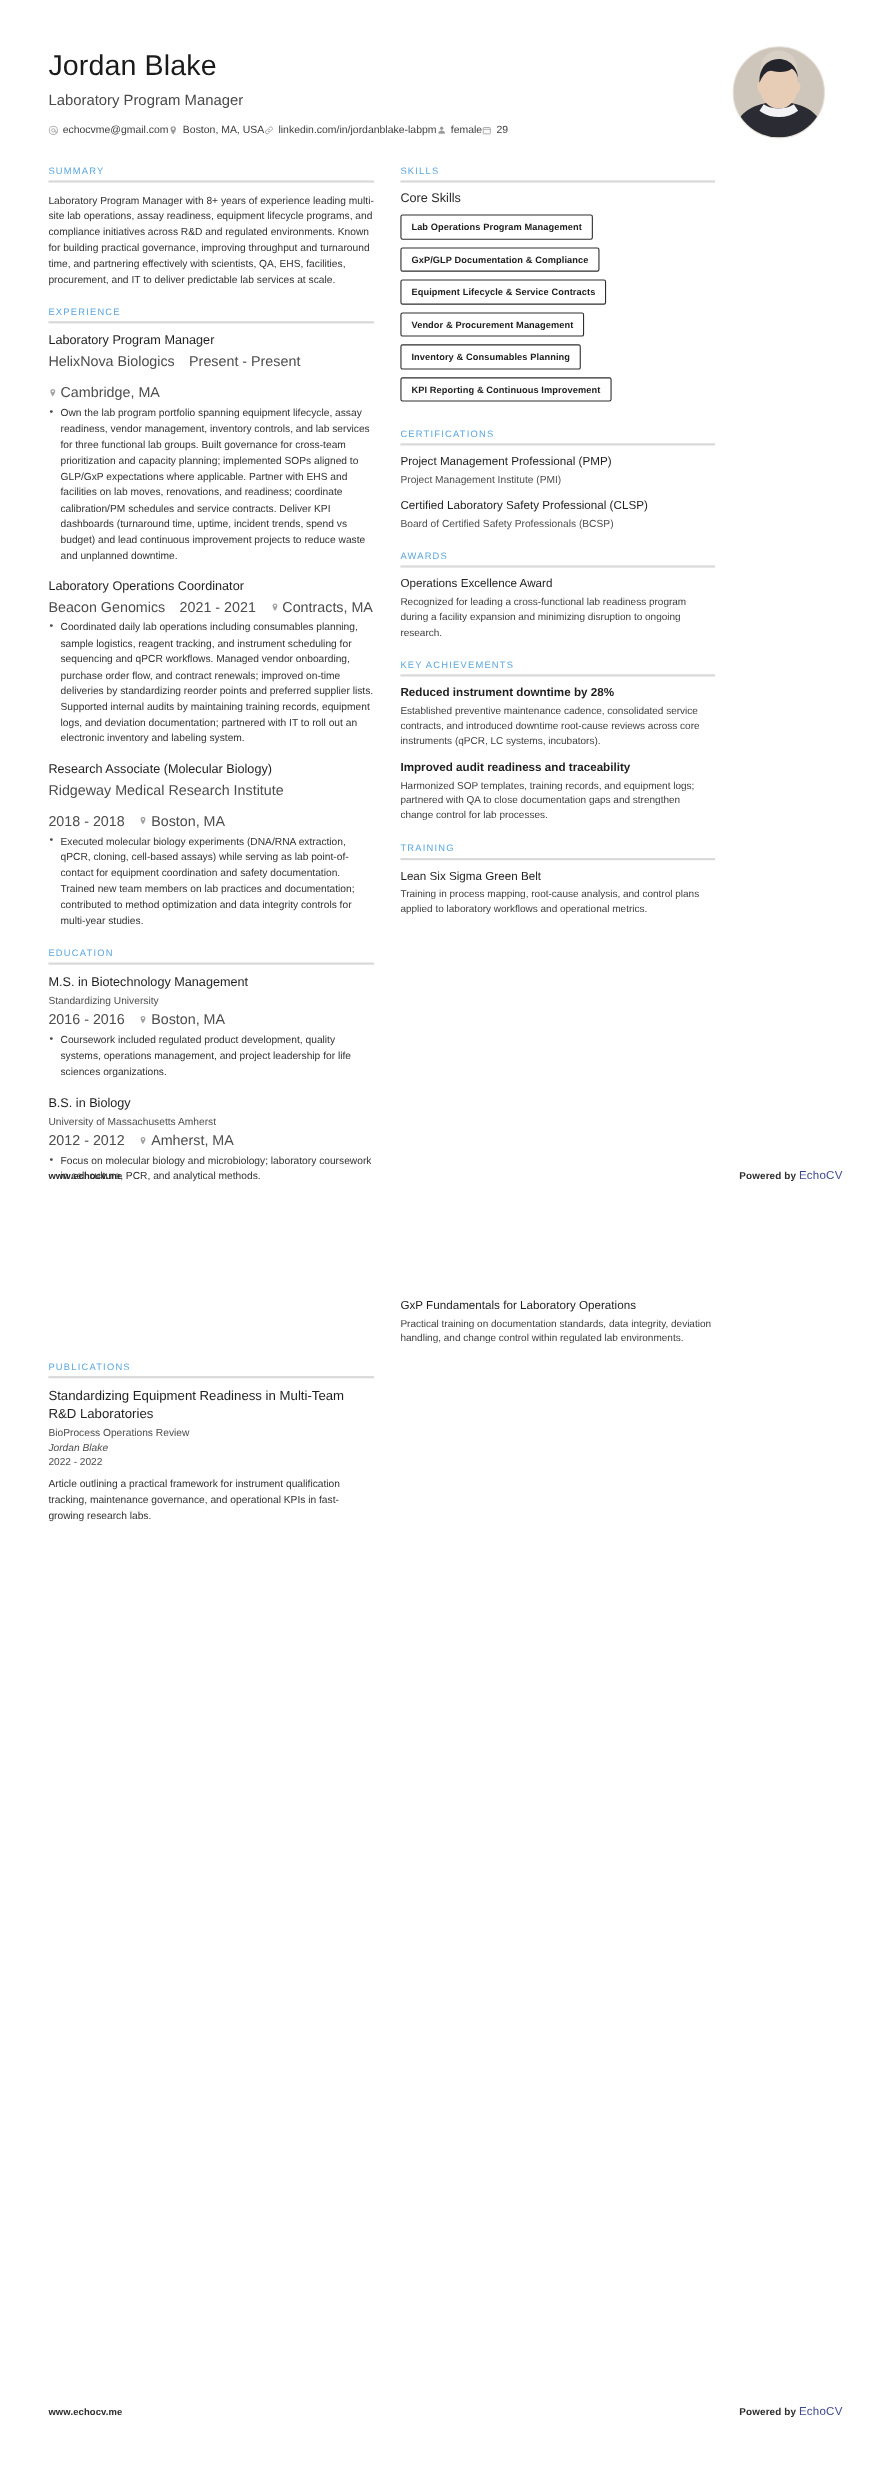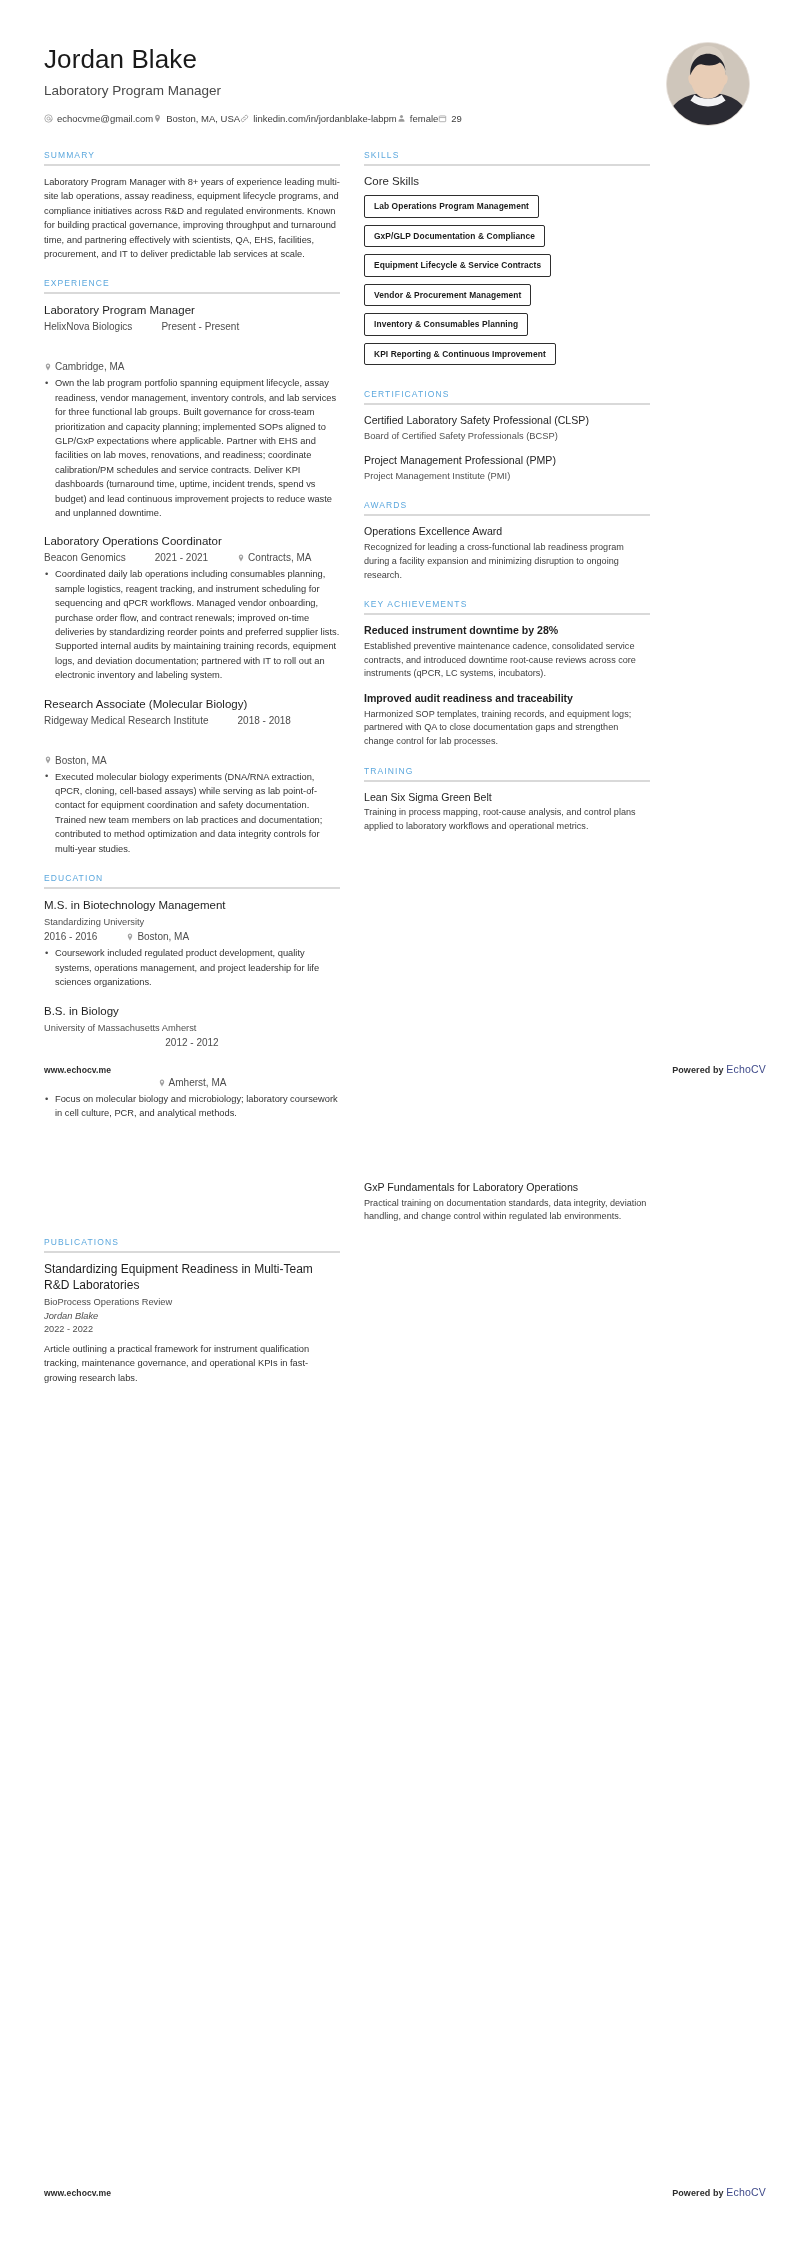--- a/index.html
+++ b/index.html
@@ -124,23 +124,23 @@
   .entry-title {
     font-size: 11.5px;
     color: #1f1f1f;
     font-weight: 400;
     line-height: 1.3;
     margin-bottom: 3px;
   }
   .entry-meta {
     display: flex;
     flex-wrap: wrap;
-    align-items: center;
-    gap: 29px;
-    font-size: 10px;
+    align-items: flex-end;
+    gap: 13px;
+    font-size: 13px;
     color: #575757;
     margin-bottom: 4px;
   }
   .entry-org { color: #4d4d4d; }
   .entry-dates { color: #4d4d4d; }
   .entry-loc {
     display: flex;
     align-items: center;
     gap: 3px;
     color: #4d4d4d;
@@ -422,21 +422,21 @@
             </span>
           </div>
           <ul class="bullets">
             <li>Coursework included regulated product development, quality systems, operations management, and project leadership for life sciences organizations.</li>
           </ul>
         </div>
 
         <div class="entry">
           <div class="entry-title">B.S. in Biology</div>
           <div class="r-sub">University of Massachusetts Amherst</div>
-          <div class="entry-meta" style="margin-top:2px;flex-direction:column;">
+          <div class="entry-meta" style="margin-top:2px;">
             <span class="entry-dates">2012 - 2012</span>
             <span class="entry-loc">
               <span class="ci-icon">
                 <svg viewBox="0 0 16 16" fill="currentColor">
                     <path d="M8 1.2C5.5 1.2 3.6 3.1 3.6 5.5c0 3.2 4 9 4.4 9.3.4-.3 4.4-6.1 4.4-9.3 0-2.4-1.9-4.3-4.4-4.3zm0 6.1a1.9 1.9 0 1 1 0-3.8 1.9 1.9 0 0 1 0 3.8z"></path>
                   </svg>
               </span>
               <span>Amherst, MA</span>
             </span>
           </div>
@@ -462,26 +462,26 @@
           <div class="skill-pill">Inventory &amp; Consumables Planning</div>
           <div class="skill-pill">KPI Reporting &amp; Continuous Improvement</div>
         </div>
       </div>
 
       <div class="sec">
         <div class="sec-title">CERTIFICATIONS</div>
         <div class="sec-rule"></div>
 
         <div class="r-entry">
+          <div class="r-title">Project Management Professional (PMP)</div>
+          <div class="r-sub">Project Management Institute (PMI)</div>
+        </div>
+        <div class="r-entry">
           <div class="r-title">Certified Laboratory Safety Professional (CLSP)</div>
           <div class="r-sub">Board of Certified Safety Professionals (BCSP)</div>
-        </div>
-        <div class="r-entry">
-          <div class="r-title">Project Management Professional (PMP)</div>
-          <div class="r-sub">Project Management Institute (PMI)</div>
         </div>
       </div>
 
       <div class="sec">
         <div class="sec-title">AWARDS</div>
         <div class="sec-rule"></div>
         <div class="r-entry">
           <div class="r-title">Operations Excellence Award</div>
           <div class="r-desc">Recognized for leading a cross-functional lab readiness program during a facility expansion and minimizing disruption to ongoing research.</div>
         </div>

